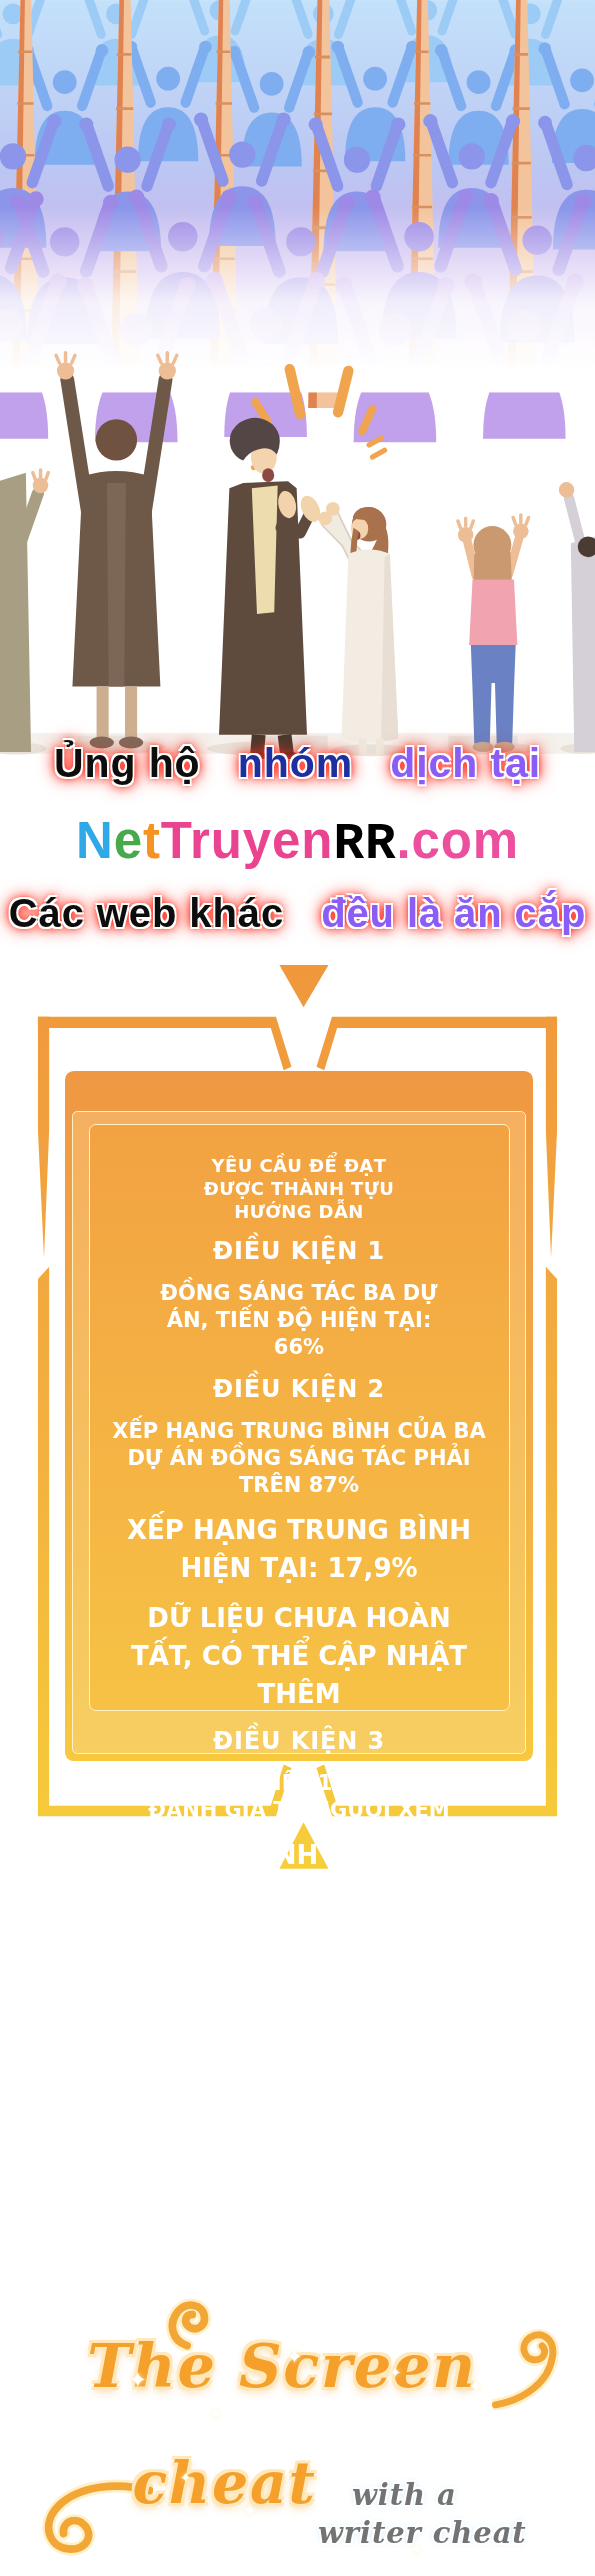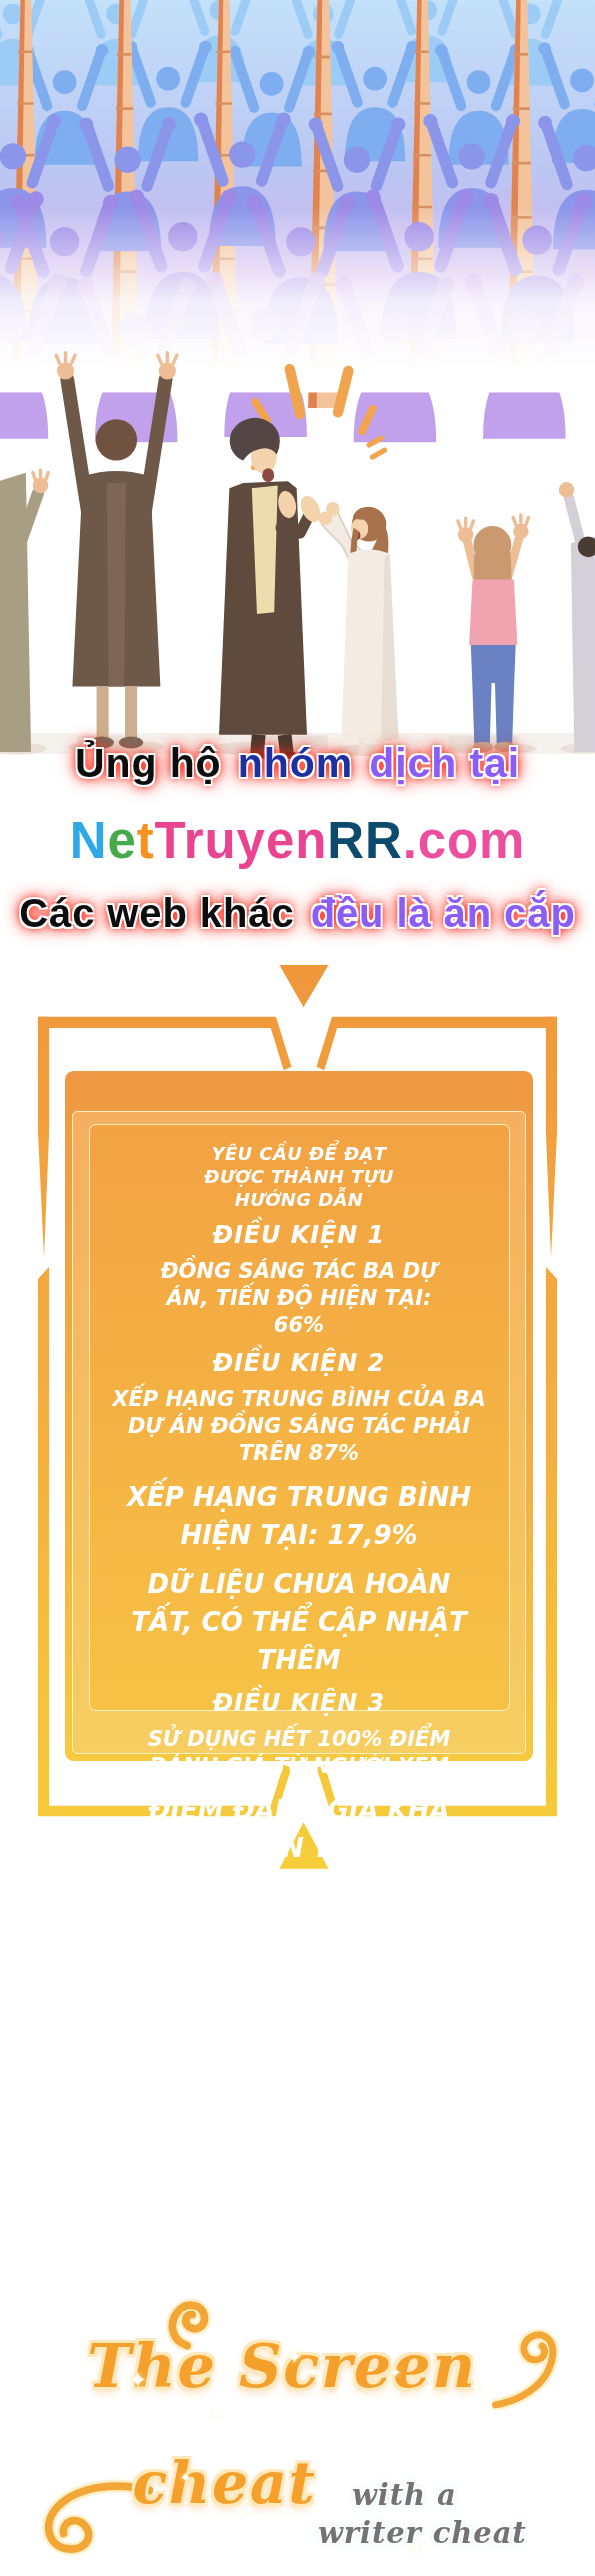--- a/index.html
+++ b/index.html
@@ -5,47 +5,47 @@
   html,body{margin:0;padding:0;background:#ffffff;}
   #canvas{position:relative;width:595px;height:2576px;background:#ffffff;overflow:hidden;
           font-family:"Liberation Sans",sans-serif;}
   svg{display:block;}
   .abs{position:absolute;}
 
   
   .promo-line{position:absolute;left:0;width:595px;text-align:center;font-weight:bold;
               font-family:"Liberation Sans",sans-serif;white-space:nowrap;}
   .promo-line .seg{display:inline-block;}
-  .promo-line .seg + .seg{margin-left:4px;}
+  .promo-line .seg + .seg{margin-left:25px;}
   .glow{text-shadow:
       -1.7px -1.7px 0 #ffffff, 1.7px -1.7px 0 #ffffff, -1.7px 1.7px 0 #ffffff, 1.7px 1.7px 0 #ffffff,
       0 0 4.3px #ff2a1a, 0 0 8.6px #ff2a1a, 0 0 14px #ff2a1a, 0 0 19px #ff4433;}
   .c-black{color:#0d0d0d;}
   .c-navy{color:#1e2fa0;}
   .c-blue{color:#8b5cf6;}
   #promo-line1{top:740px;font-size:41px;letter-spacing:0.9px;}
   #promo-line3{top:891px;font-size:40px;letter-spacing:0.9px;}
   #site-backdrop{left:110px;top:806px;width:376px;height:83px;background:#ffffff;}
   #site-name{top:811px;font-size:51px;letter-spacing:0.9px;white-space:nowrap;}
   #site-name span{display:inline-block;}
   .s-n{color:#2fa8e8;} .s-e{color:#46a94b;} .s-t{color:#f6921f;}
-  .s-truyen{color:#ea4390;} .s-rr{color:#0c4a6e;} .s-dotcom{color:#ec4f9e;}
+  .s-truyen{color:#ea4390;} .s-rr{color:#000000;font-family:Liberation Mono, monospace;} .s-dotcom{color:#ec4f9e;}
 
   
   #award-panel{position:absolute;left:65px;top:1071px;width:468px;height:690px;
       border-radius:8.6px;background:linear-gradient(180deg,#ef9843 0%,#f2ae45 55%,#f7c93e 100%);}
   #award-band{position:absolute;left:7px;right:7px;top:40px;bottom:7px;
       border:1.7px solid #fff3c6;border-radius:5.2px;
       background:linear-gradient(180deg,#f5af60 0%,#f6c45e 70%,#f7ce62 100%);}
   #award-content{position:absolute;left:15.5px;right:15.5px;top:12px;bottom:42px;
       border:1.7px solid #fff3c6;border-radius:7px;
       background:linear-gradient(180deg,#f2a242 0%,#f5b544 60%,#f6c245 100%);
       color:#ffffff;font-family:"DejaVu Sans",sans-serif;font-weight:bold;text-align:center;
       padding:17.3px 7px 0 7px;box-sizing:border-box;}
-  #award-content p{margin:0 auto;font-style:italic;}
+  #award-content p{margin:12px auto;}
   .aw-intro{font-size:18px;line-height:23px;letter-spacing:0.4px;max-width:233px;}
   .aw-title{font-size:24px;line-height:33px;margin-top:7.8px !important;letter-spacing:0.9px;}
   .aw-body{font-size:21px;line-height:27px;margin-top:6px !important;}
   .aw-status{font-size:26px;line-height:38px;margin-top:11.2px !important;}
   .w340{max-width:293px;} .w440{max-width:380px;} .w460{max-width:397px;}
   .w400{max-width:345px;} .w430{max-width:371px;}
 
   
   .logo-title{position:absolute;font-family:"DejaVu Serif",serif;font-style:italic;font-weight:bold;
       color:#f5a02b;letter-spacing:1.7px;white-space:nowrap;

